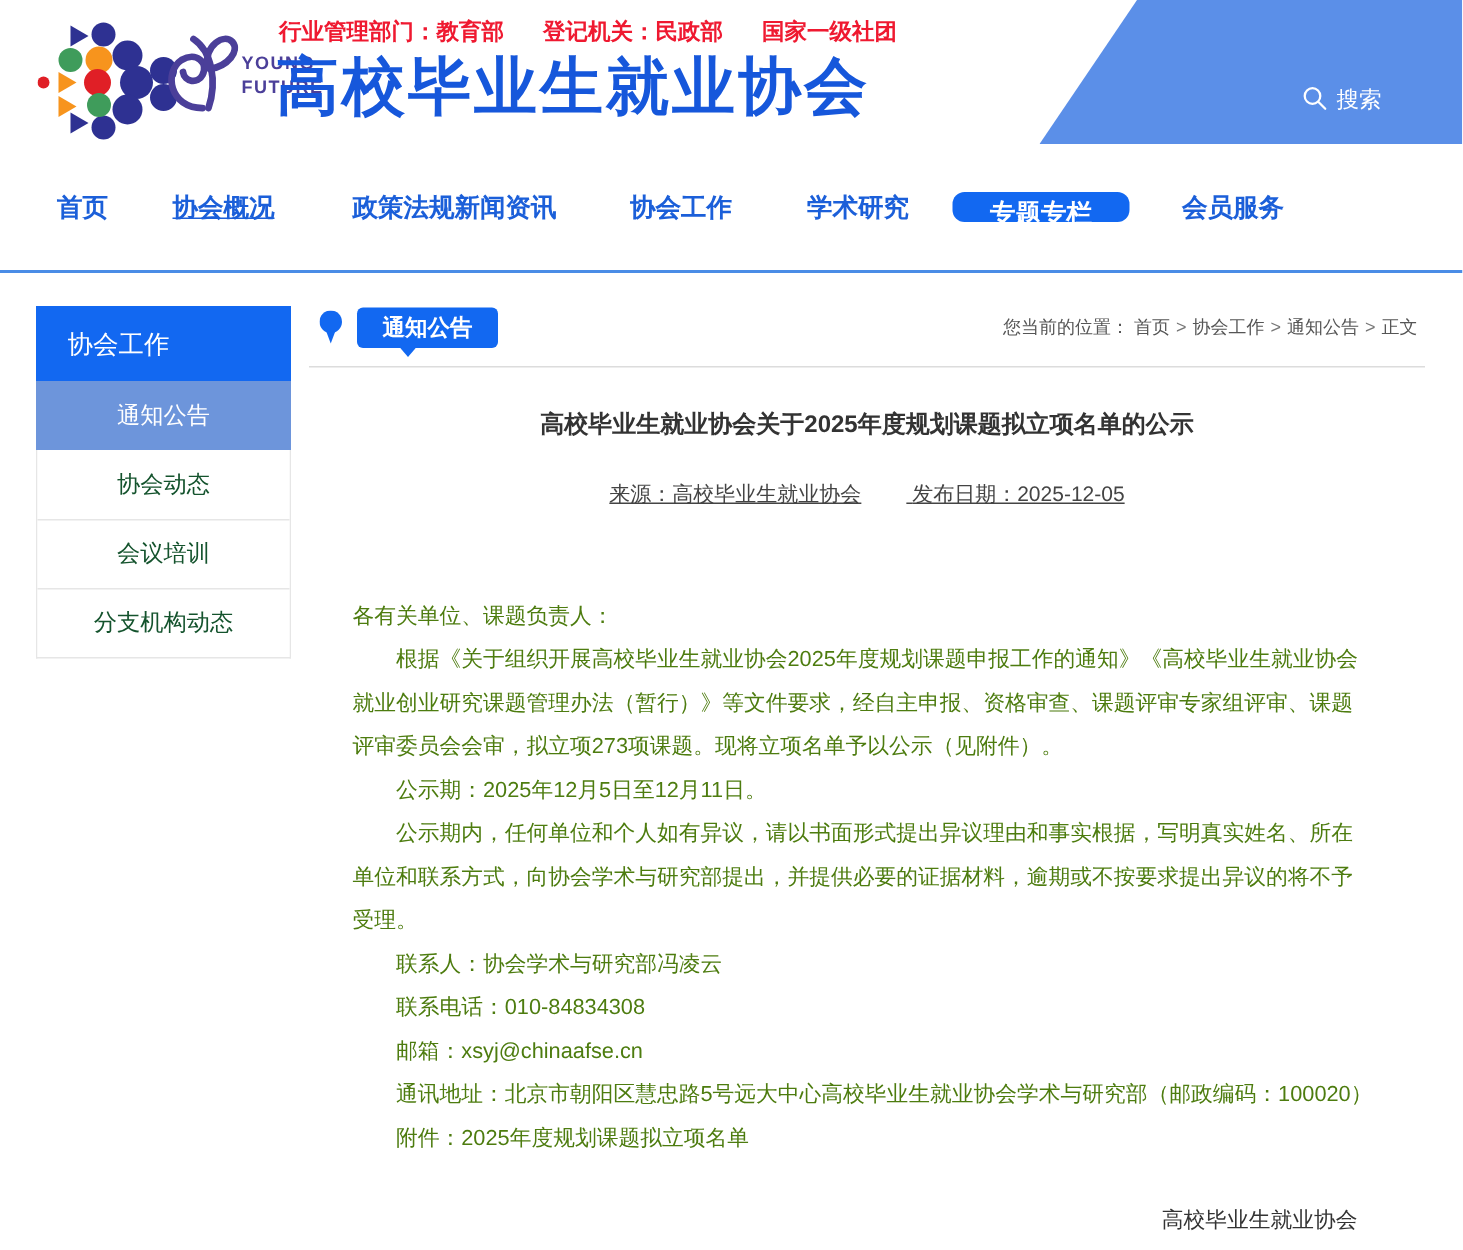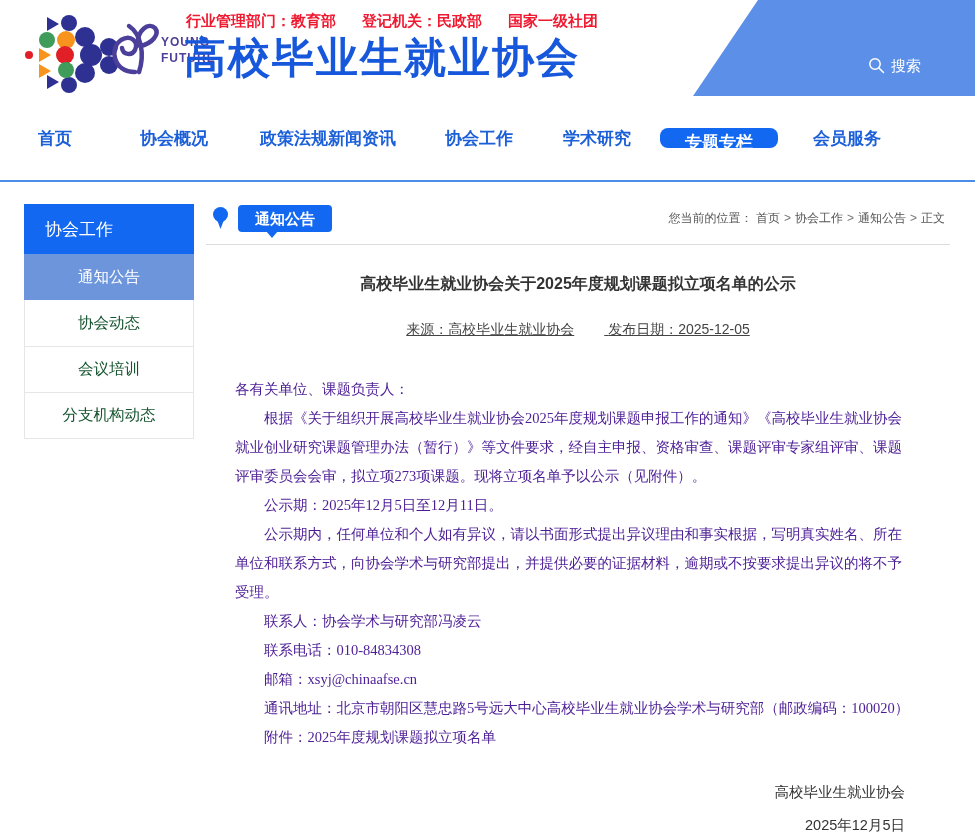--- a/index.html
+++ b/index.html
@@ -20,21 +20,21 @@
   .banner {
     position:absolute; right:0; top:0; width:325px; height:96px; background:#5b8fe8;
     clip-path:polygon(108px 0, 100% 0, 100% 100%, 43px 100%);
   }
   .search { position:absolute; left:218px; top:57px; display:flex; align-items:flex-start; gap:6px; color:#fff; font-size:15px; cursor:pointer; }
 
   
   .nav { height:86px; display:flex; align-items:center; border-bottom:2px solid #4a8ce6; background:#fff; }
   .nav-item { font-size:17px; font-weight:bold; color:#1b5fd9; white-space:nowrap; cursor:pointer; }
   .nav-item:nth-child(1){ margin-left:38px; }
-  .nav-item:nth-child(2){ margin-left:68px; }
+  .nav-item:nth-child(2){ margin-left:43px;text-decoration:underline; }
   .nav-item:nth-child(3){ margin-left:52px; }
   .nav-item:nth-child(4){ }
   .nav-item:nth-child(5){ margin-left:49px; }
   .nav-item:nth-child(6){ margin-left:50px; }
   .nav-item.active { margin-left:29px; background:#1268f1; color:#fff; padding:0 25px; height:20px; line-height:29px; border-radius:8px; }
   .nav-item:nth-child(8){ margin-left:35px; }
 
   
   .layout { display:flex; align-items:flex-start; padding:0 25px 0 24px; margin-top:22px; }
 
@@ -54,21 +54,21 @@
   .section-badge::after { content:""; position:absolute; left:28px; bottom:-6px; border-left:6px solid transparent; border-right:6px solid transparent; border-top:7px solid #1268f1; }
   .breadcrumb { margin-left:auto; font-size:12px; color:#555; white-space:nowrap; }
   .breadcrumb .crumb { cursor:pointer; }
   .breadcrumb .sep { margin:0 4px; color:#777; }
   .divider { border-top:1px solid #dcdcdc; margin-top:12px; }
 
   .article-title { margin-top:24px; text-align:center; font-size:16px; font-weight:bold; color:#333; line-height:30px; }
   .article-meta { margin-top:22px; text-align:center; font-size:14px; color:#444;text-decoration:underline; }
   .article-meta .meta-src { margin-right:30px; }
 
-  .article-body { margin-top:36px; padding:0 34px 0 29px; font-size:14.5px; color:#4c1d95; line-height:29px;font-family:Liberation Serif, serif; }
+  .article-body { margin-top:58px; padding:0 34px 0 29px; font-size:14.5px; color:#4d7c0f; line-height:29px; }
   .article-body p { text-indent:2em; }
   .article-body p.no-indent { text-indent:0; }
 
   .signature { margin-top:30px; padding-right:45px; text-align:right; font-size:14.5px; color:#333; }
   .signature p { line-height:20px; }
   .signature .sig-date { margin-top:13px; }
 </style>
 </head>
 <body>
 

